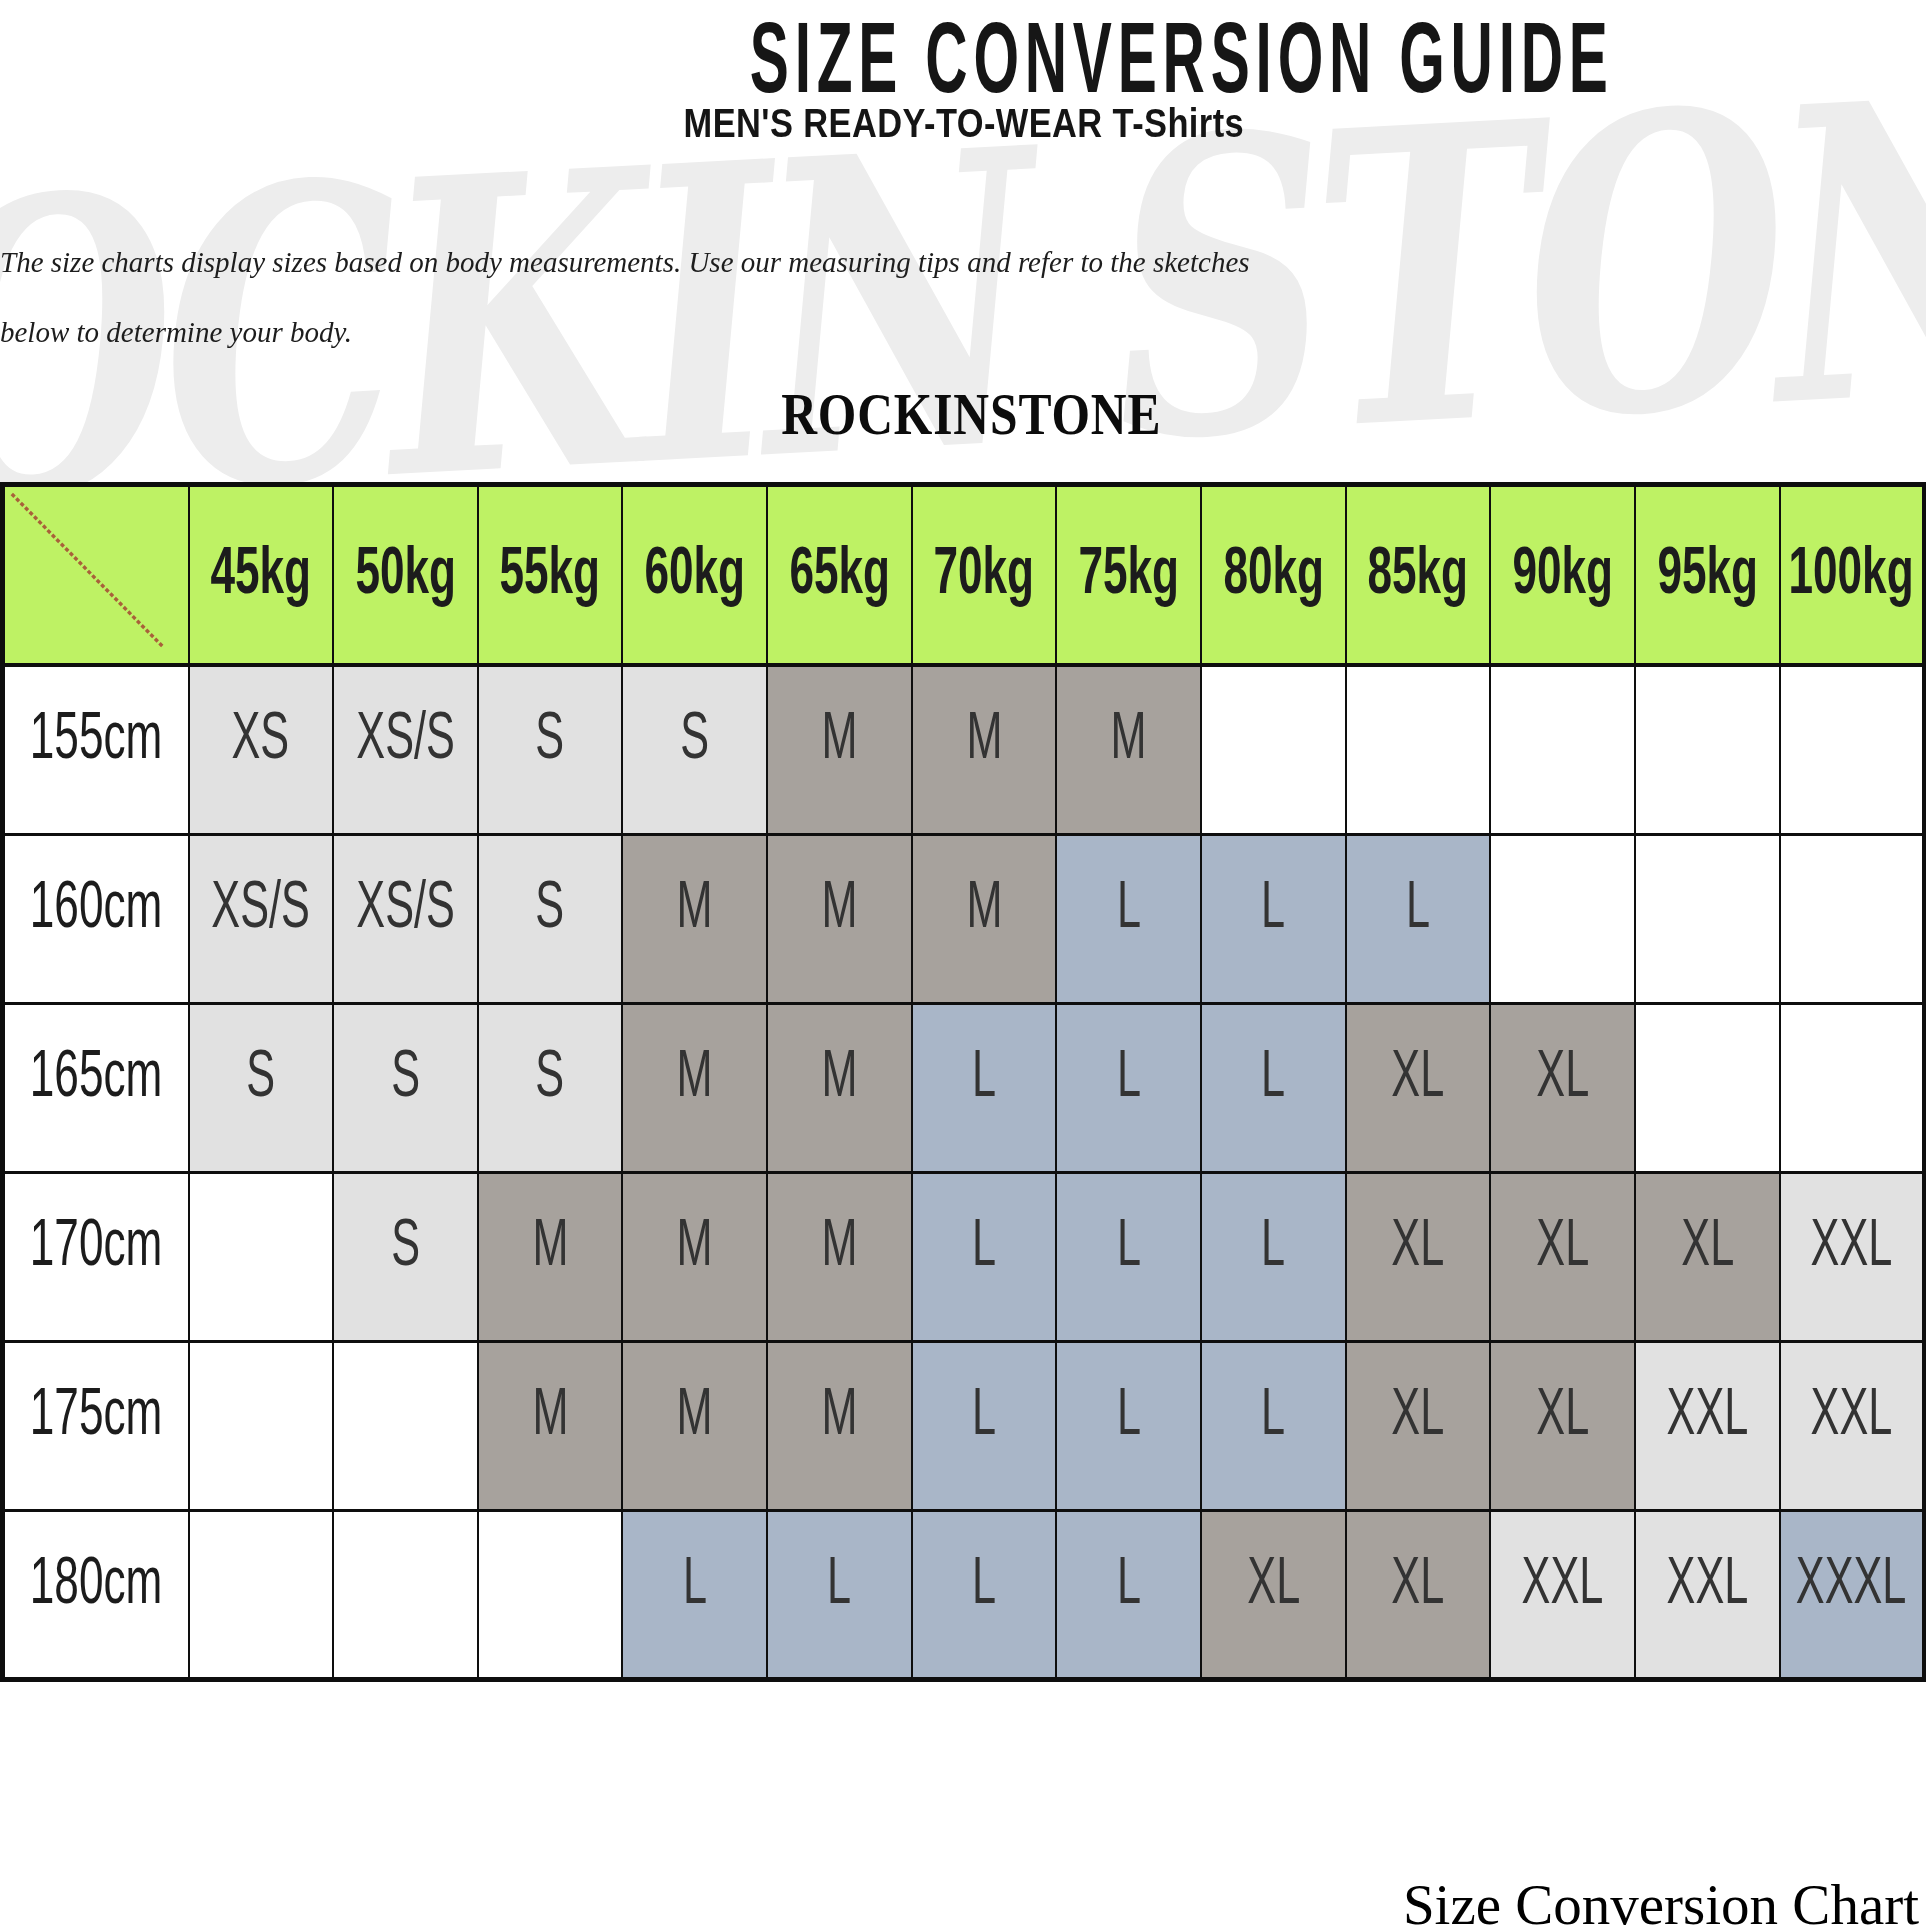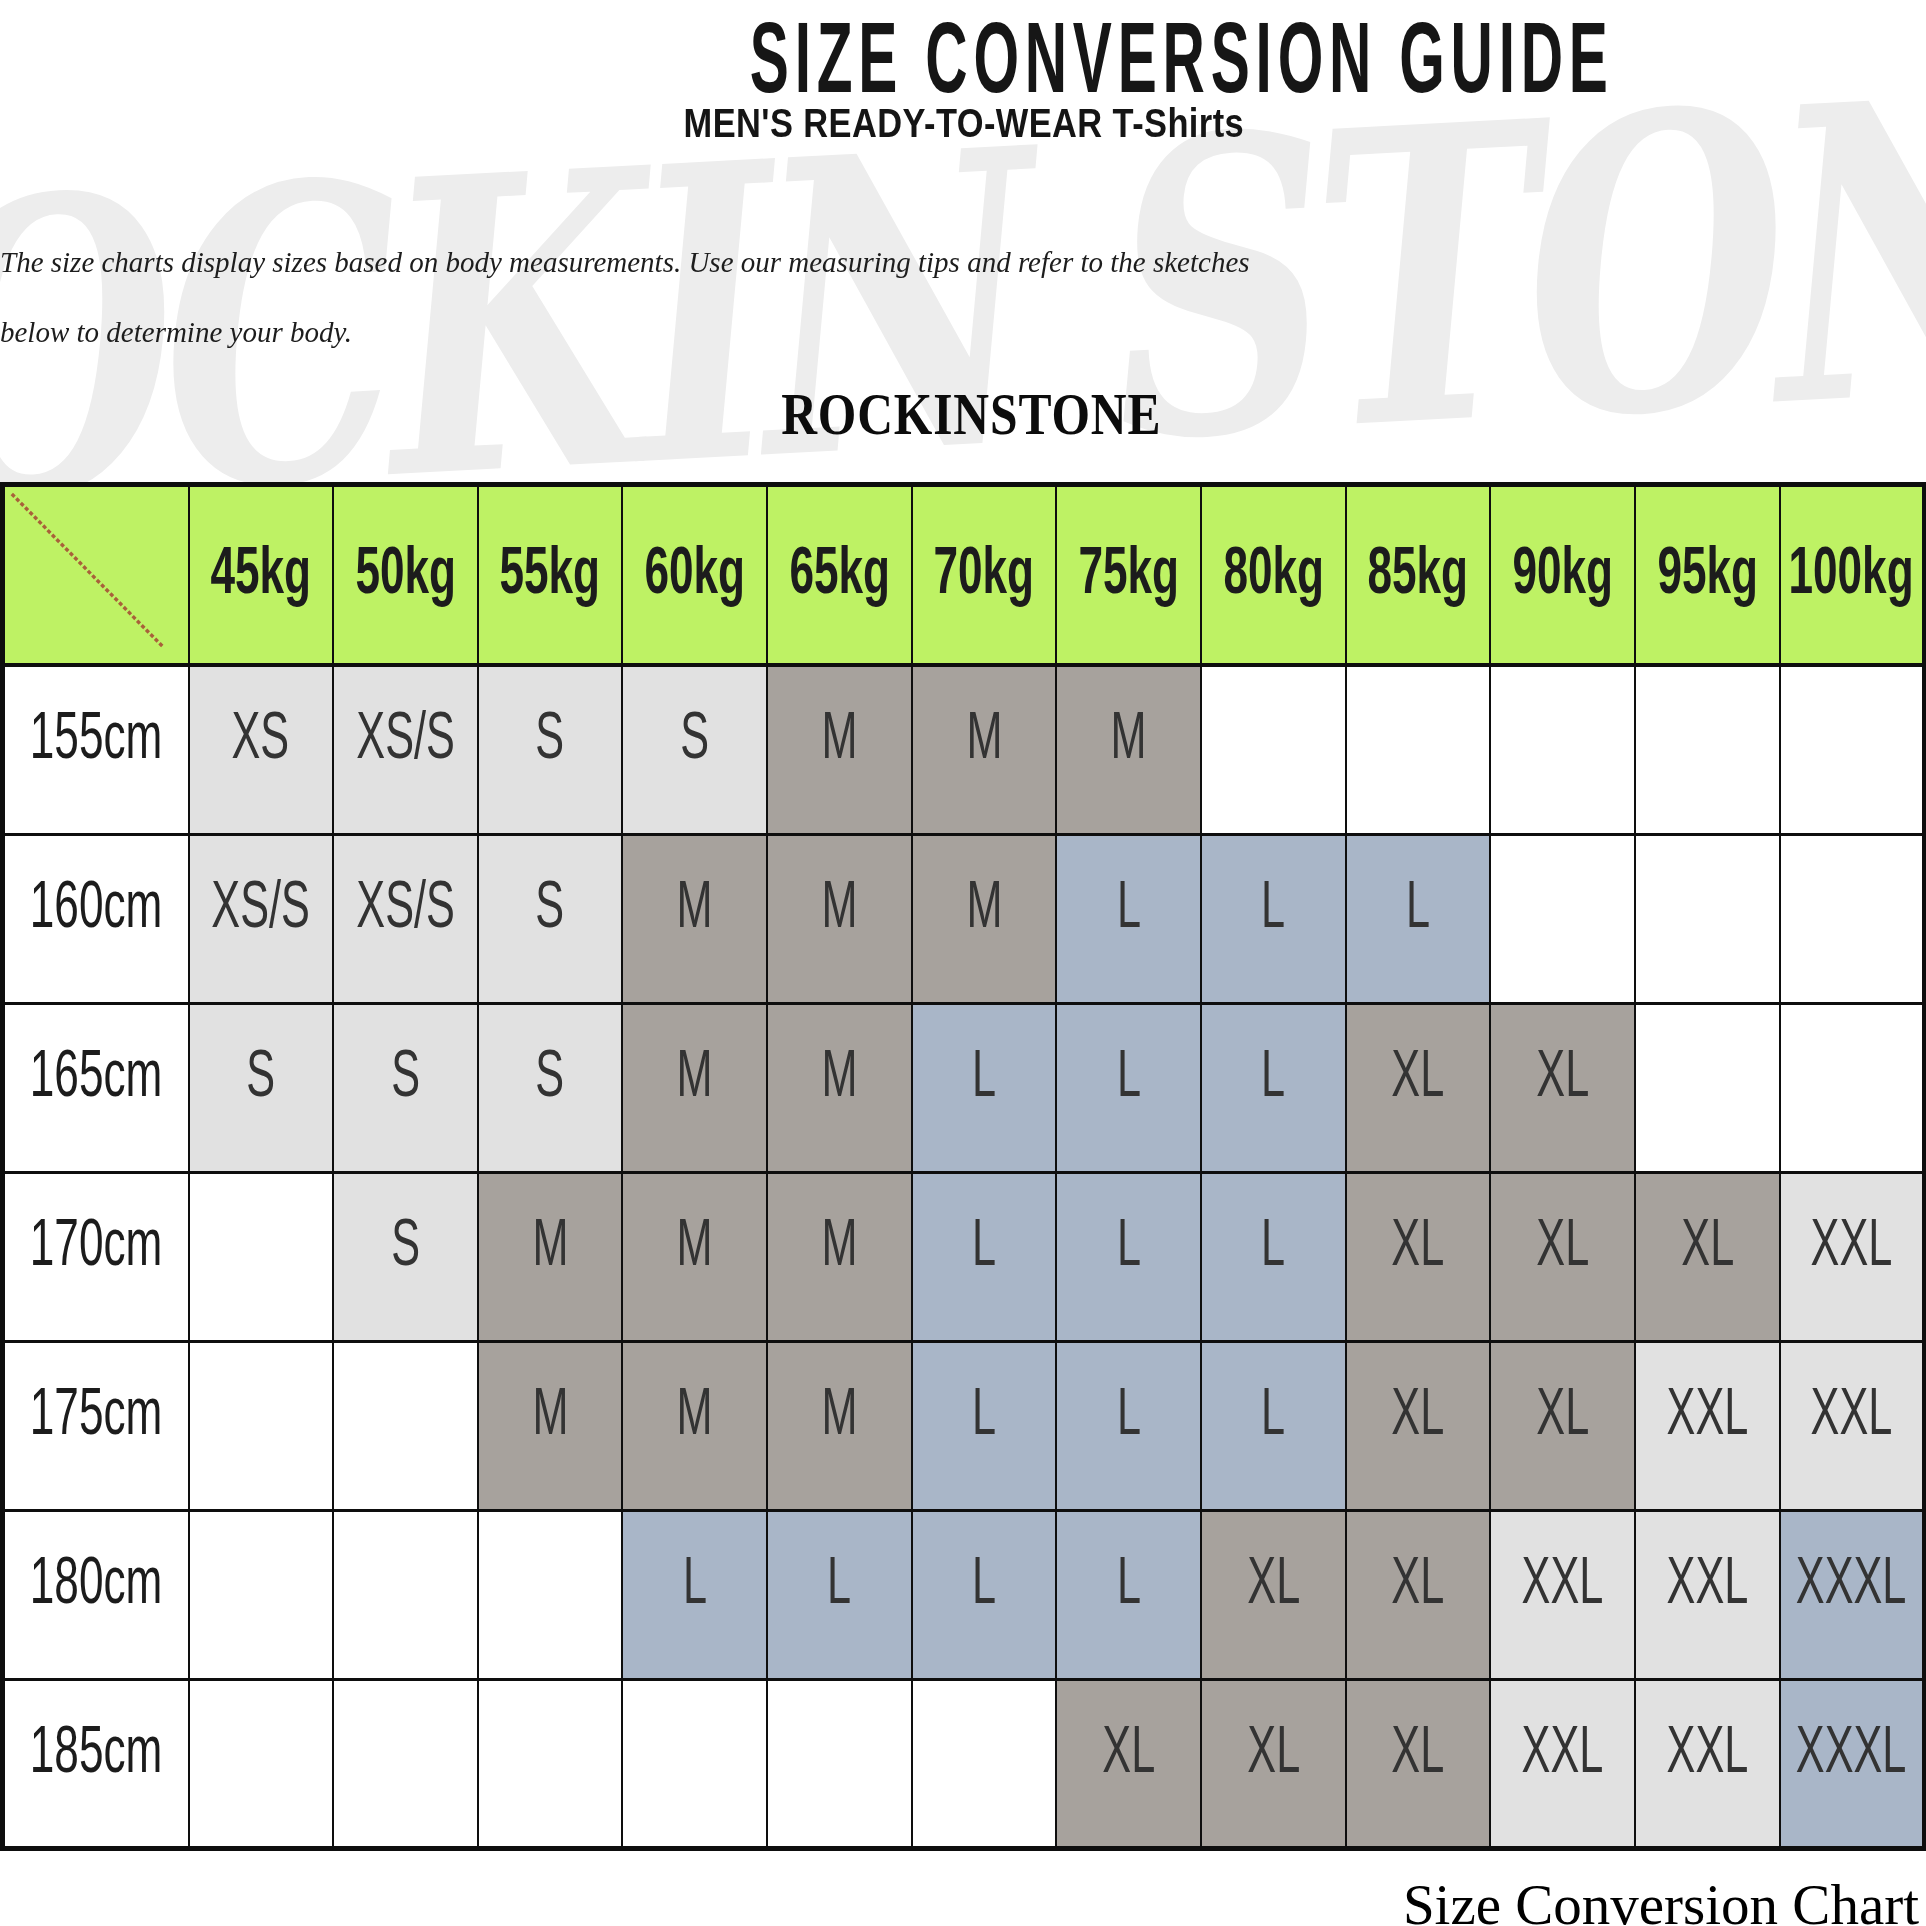--- a/index.html
+++ b/index.html
@@ -208,34 +208,19 @@
           <td class="shade-blue"><span class="stretch">L</span></td>
           <td class="shade-blue"><span class="stretch">L</span></td>
           <td class="shade-blue"><span class="stretch">L</span></td>
           <td class="shade-blue"><span class="stretch">L</span></td>
           <td class="shade-gray"><span class="stretch">XL</span></td>
           <td class="shade-gray"><span class="stretch">XL</span></td>
           <td class="shade-light"><span class="stretch">XXL</span></td>
           <td class="shade-light"><span class="stretch">XXL</span></td>
           <td class="shade-blue"><span class="stretch">XXXL</span></td>
         </tr>
-        <tr>
-          <td class="rowlabel"><span class="stretch">185cm</span></td>
-          <td></td>
-          <td></td>
-          <td></td>
-          <td></td>
-          <td></td>
-          <td></td>
-          <td class="shade-gray"><span class="stretch">XL</span></td>
-          <td class="shade-gray"><span class="stretch">XL</span></td>
-          <td class="shade-gray"><span class="stretch">XL</span></td>
-          <td class="shade-light"><span class="stretch">XXL</span></td>
-          <td class="shade-light"><span class="stretch">XXL</span></td>
-          <td class="shade-blue"><span class="stretch">XXXL</span></td>
-        </tr>
       </tbody>
   </table>
 
   <div class="footer-caption">Size Conversion Chart</div>
 
 </div>
 
 
 </body></html>

